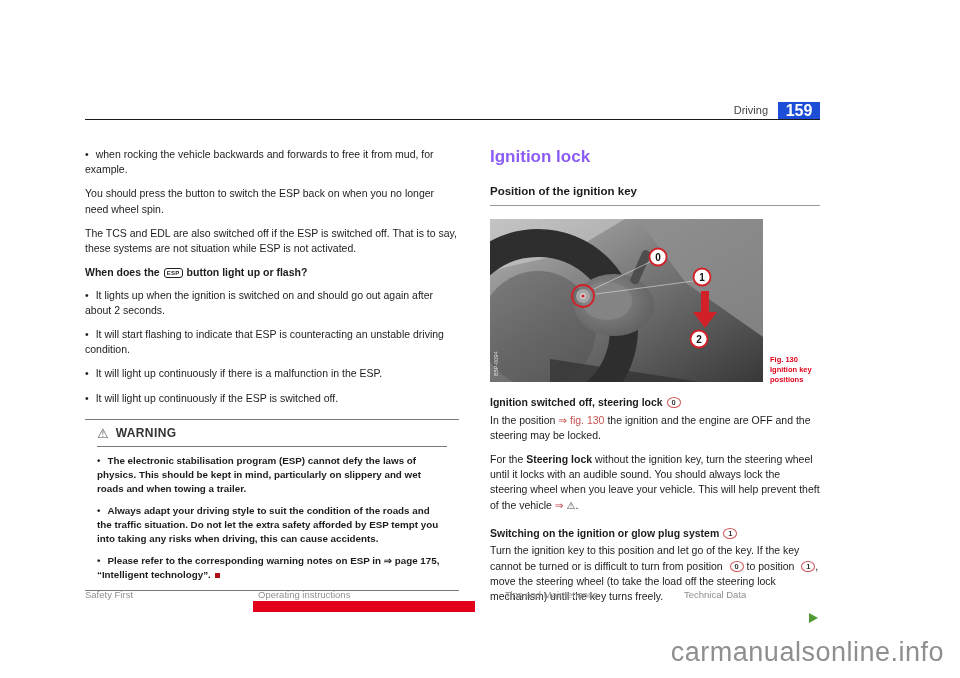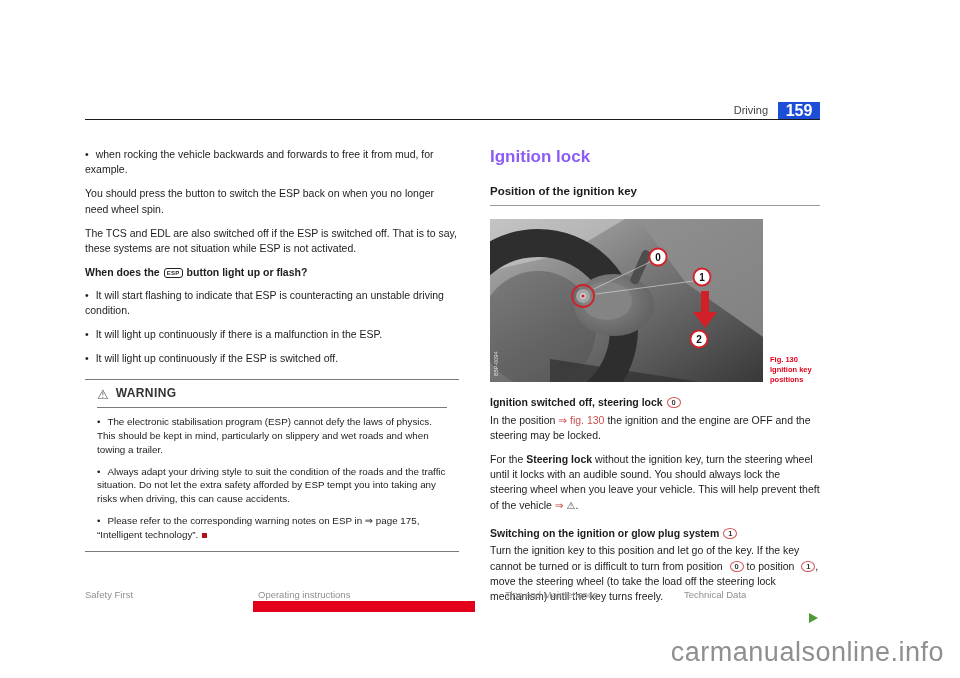--- a/index.html
+++ b/index.html
@@ -34,21 +34,21 @@
   .warning-box {
     margin-top:13px; border-top:1px solid #7a7a7a; border-bottom:1px solid #7a7a7a;
     padding:5px 12px 1px;
   }
   .warning-head {
     display:flex; align-items:center; gap:7px; padding-bottom:4px;
     border-bottom:1px solid #7a7a7a; margin-bottom:7px;
   }
   .warning-tri { font-size:13px; color:#555; line-height:1; }
   .warning-title { font-size:12px; font-weight:bold; color:#333; letter-spacing:0.4px; }
-  .warning-item { font-weight:normal; font-size:9.8px; line-height:1.42; margin-bottom:8px; }
+  .warning-item { font-weight:bold; font-size:9.8px; line-height:1.42; margin-bottom:8px; }
   .end-marker { display:inline-block; width:5px; height:5px; background:#b01116; margin-left:4px; }
 
   
   .section-heading { color:#8b5cf6; font-size:17px; font-weight:bold; margin-bottom:13px; }
   .sub-heading { font-size:11.5px; font-weight:bold; padding-bottom:6px; border-bottom:1px solid #999; margin-bottom:13px; }
 
   .figure { position:relative; width:273px; height:163px; margin-bottom:4px; }
   .fig-caption {
     position:absolute; left:280px; bottom:-2px; width:55px; color:#e2001a;
     font-size:7.5px; font-weight:bold; line-height:1.3;
@@ -90,20 +90,21 @@
 </div>
 
 <div class="col-left">
   <p class="body dot"><span>when rocking the vehicle backwards and forwards to free it from mud, for example.</span></p>
 
   <p class="body">You should press the button to switch the ESP back on when you no longer need wheel spin.</p>
   <p class="body">The TCS and EDL are also switched off if the ESP is switched off. That is to say, these systems are not situation while ESP is not activated.</p>
 
   <p class="q-heading"><span>When does the</span><span class="esp-btn">ESP</span><span>button light up or flash?</span></p>
 
+  <p class="body dot"><span>It lights up when the ignition is switched on and should go out again after about 2 seconds.</span></p>
   <p class="body dot"><span>It will start flashing to indicate that ESP is counteracting an unstable driving condition.</span></p>
   <p class="body dot"><span>It will light up continuously if there is a malfunction in the ESP.</span></p>
   <p class="body dot"><span>It will light up continuously if the ESP is switched off.</span></p>
 
   <div class="warning-box">
     <div class="warning-head">
       <span class="warning-tri">⚠</span>
       <span class="warning-title">WARNING</span>
     </div>
     <p class="warning-item dot"><span>The electronic stabilisation program (ESP) cannot defy the laws of physics. This should be kept in mind, particularly on slippery and wet roads and when towing a trailer.</span></p>

